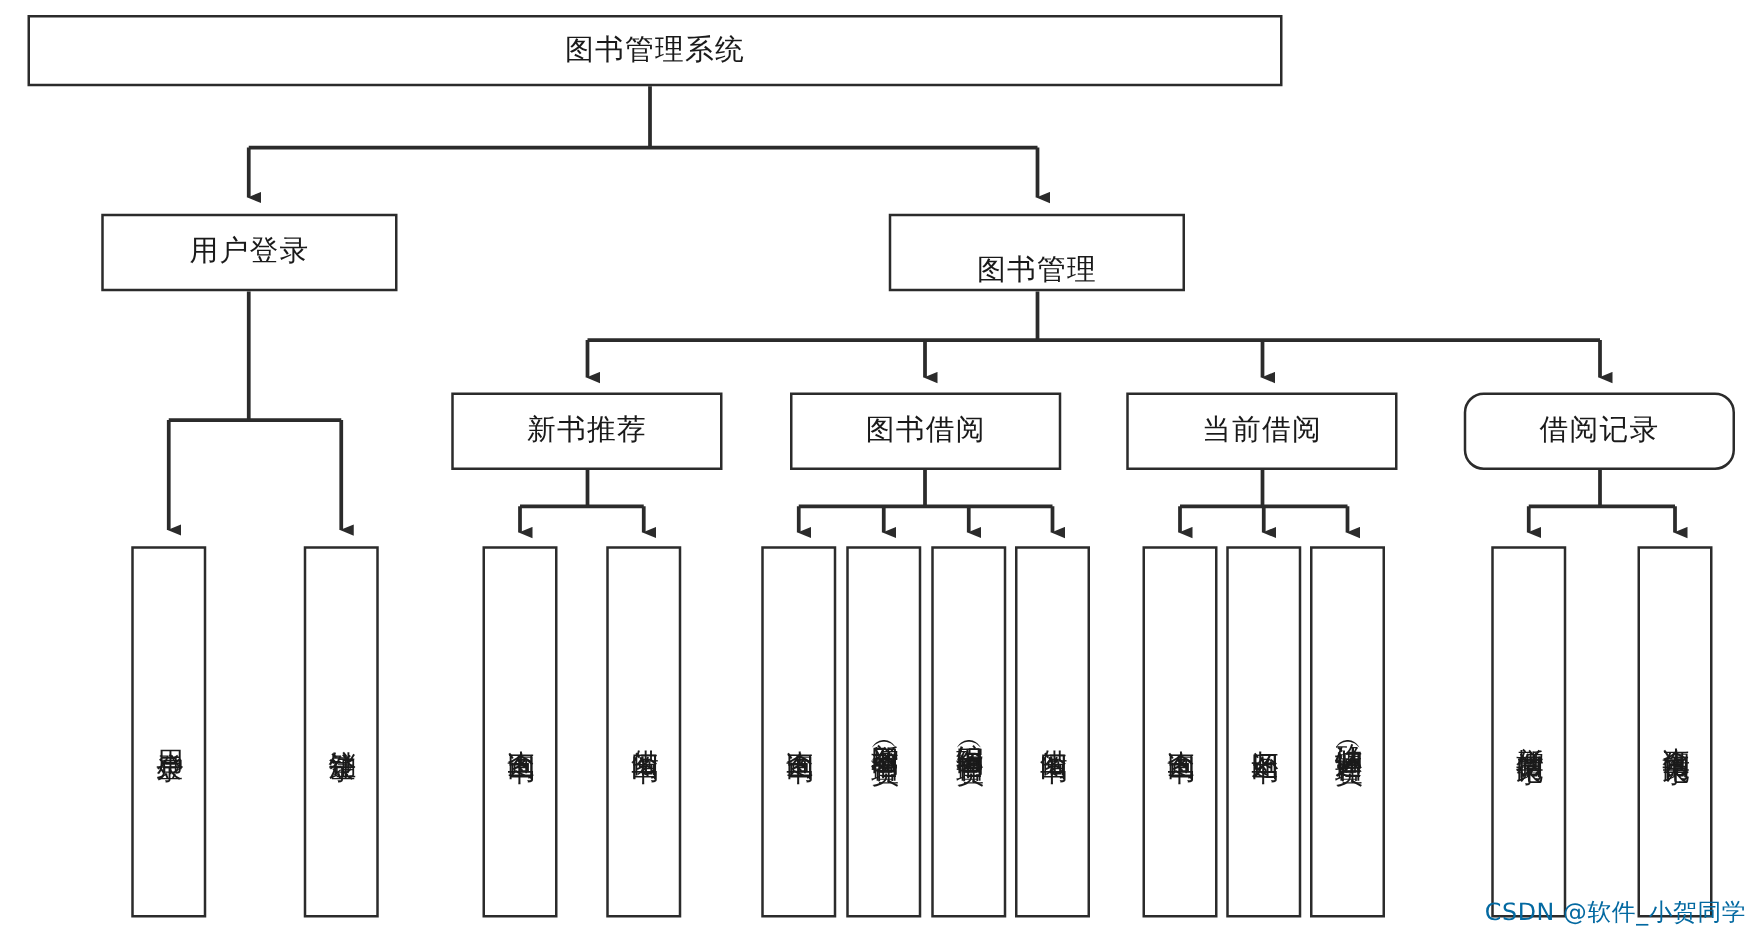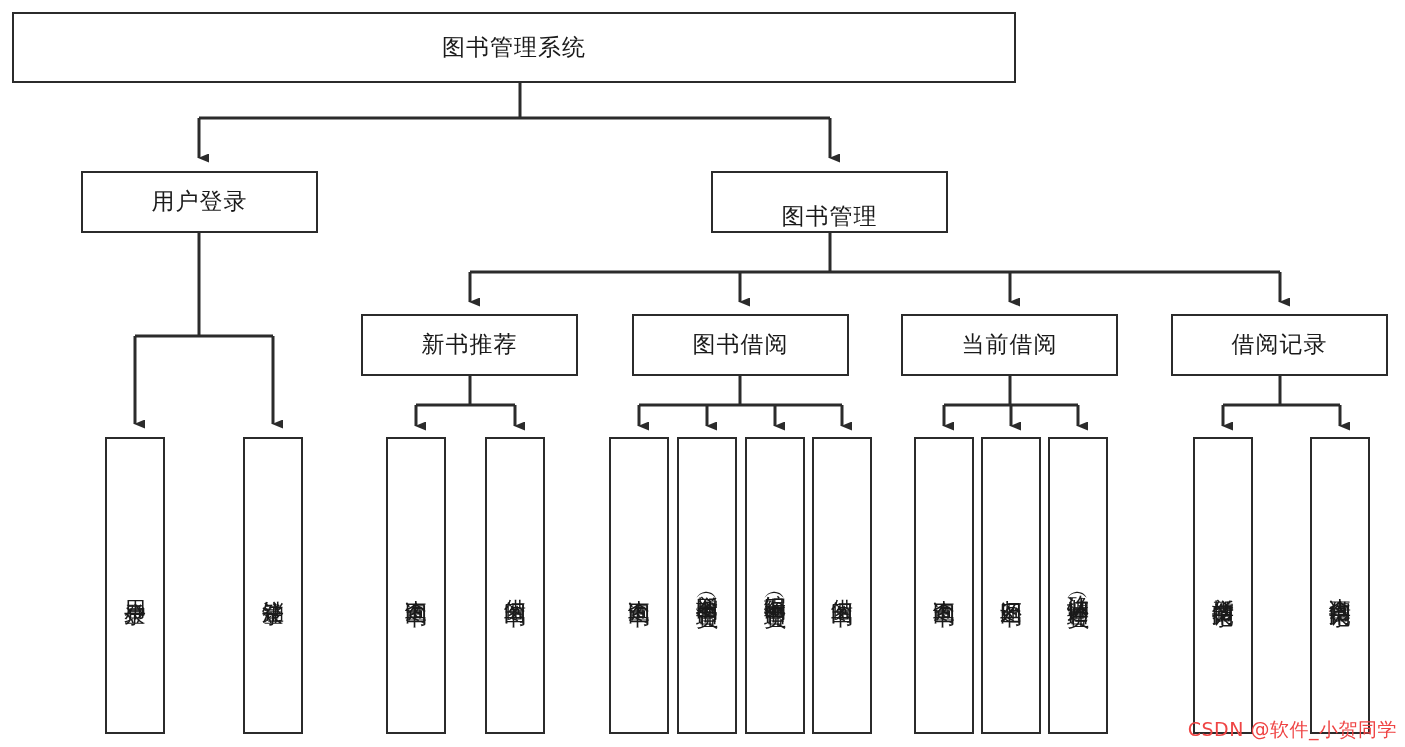--- a/index.html
+++ b/index.html
@@ -55,21 +55,21 @@
     writing-mode: vertical-rl;
     text-orientation: upright;
     display: block;
     white-space: nowrap;
   }
   .watermark {
     position: absolute;
     right: 8px;
     bottom: 4px;
     font-size: 19px;
-    color: #ef4444;
+    color: #0369a1;
     letter-spacing: 0.5px;
     white-space: nowrap;
     user-select: none;
   }
 </style>
 </head>
 <body>
 
 <div id="diagram-root">
 
@@ -128,41 +128,41 @@
     </g>
 
     <g stroke="#2b2b2b" stroke-width="3" fill="none">
       <line x1="1280" y1="376" x2="1280" y2="405"></line>
       <line x1="1223" y1="405" x2="1340" y2="405"></line>
       <line x1="1223" y1="405" x2="1223" y2="426" marker-end="url(#arrowhead)"></line>
       <line x1="1340" y1="405" x2="1340" y2="426" marker-end="url(#arrowhead)"></line>
     </g>
   </svg>
 
-  <div class="node horiz" style="left:12px; top:12px; width:1004px; height:71px;">
+  <div class="node horiz" style="left:22px; top:12px; width:1004px; height:57px;">
     <span>图书管理系统</span>
   </div>
 
   <div class="node horiz" style="left:81px; top:171px; width:237px; height:62px;">
     <span>用户登录</span>
   </div>
   <div class="node horiz" style="left:711px; top:171px; width:237px; height:62px;align-items:flex-end;">
     <span>图书管理</span>
   </div>
 
   <div class="node horiz" style="left:632px; top:314px; width:217px; height:62px;">
     <span>图书借阅</span>
   </div>
   <div class="node horiz" style="left:361px; top:314px; width:217px; height:62px;">
     <span>新书推荐</span>
   </div>
   <div class="node horiz" style="left:901px; top:314px; width:217px; height:62px;">
     <span>当前借阅</span>
   </div>
-  <div class="node horiz" style="left:1171px; top:314px; width:217px; height:62px;">
+  <div class="node horiz" style="left:1171px; top:314px; width:217px; height:62px;border-radius:16px;">
     <span>借阅记录</span>
   </div>
 
   <div class="node vert" style="left:105px; top:437px; width:60px; height:297px;">
     <span class="vlabel">用户登录</span>
   </div>
   <div class="node vert" style="left:243px; top:437px; width:60px; height:297px;">
     <span class="vlabel">注销登录</span>
   </div>
 

